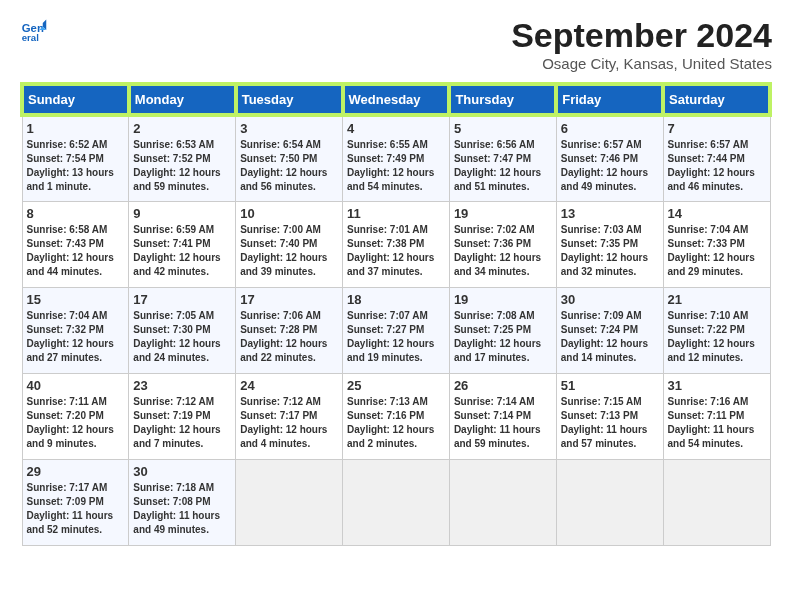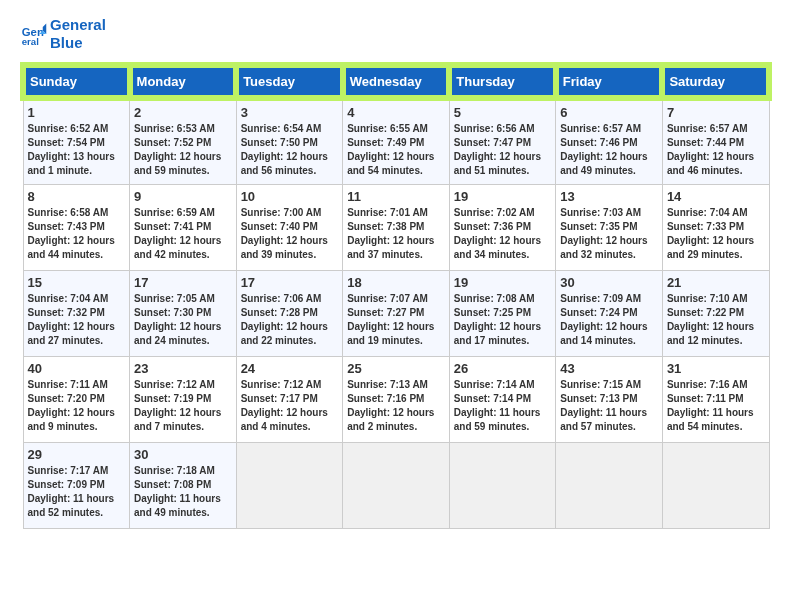--- a/index.html
+++ b/index.html
@@ -53,21 +53,21 @@
     }
     thead tr {
       background-color: #1565c0;
       color: #fff;
     }
     thead th {
       padding: 6px 4px;
       font-size: 13px;
       font-weight: bold;
       text-align: left;
-      border: 6px solid #bef264;
+      border: 4px solid #bef264;
     }
     tbody td {
       vertical-align: top;
       padding: 4px 4px;
       font-size: 10.5px;
       color: #333;
       border: 1px solid #ccc;
       min-height: 80px;
       height: 86px;
     }
@@ -97,24 +97,24 @@
 <body>
 
 <div class="header-area">
   <div class="logo">
     <svg class="logo-icon" viewBox="0 0 32 32">
       <text x="2" y="18" font-size="13" font-weight="bold" fill="#1565c0" font-family="Arial">Gen</text>
       <text x="2" y="29" font-size="11" font-weight="bold" fill="#1565c0" font-family="Arial">eral</text>
       <polygon points="26,8 30,4 30,16 26,12" fill="#1565c0"></polygon>
       <polygon points="26,12 30,16 22,16" fill="#42a5f5"></polygon>
     </svg>
-    <div class="logo-text">
-      <div><span>General</span></div>
-      <div><span>Blue</span></div>
-    </div>
+  </div>
+  <div class="title-area">
+    <div class="month-title">September 2024</div>
+    <div class="location-title">Osage City, Kansas, United States</div>
   </div>
 </div>
 
 <table>
   <thead>
     <tr>
     <th>Sunday</th>
         <th>Monday</th>
         <th>Tuesday</th>
         <th>Wednesday</th>
@@ -281,21 +281,21 @@
           Sunrise: 7:13 AM<br>Sunset: 7:16 PM<br>Daylight: 12 hours and 2 minutes.
         </div>
         </td>
         <td>
           <span class="day-num">26</span>
         <div class="day-info">
           Sunrise: 7:14 AM<br>Sunset: 7:14 PM<br>Daylight: 11 hours and 59 minutes.
         </div>
         </td>
         <td>
-          <span class="day-num">43</span>
+          <span class="day-num">51</span>
         <div class="day-info">
           Sunrise: 7:15 AM<br>Sunset: 7:13 PM<br>Daylight: 11 hours and 57 minutes.
         </div>
         </td>
         <td>
           <span class="day-num">31</span>
         <div class="day-info">
           Sunrise: 7:16 AM<br>Sunset: 7:11 PM<br>Daylight: 11 hours and 54 minutes.
         </div>
         </td>

